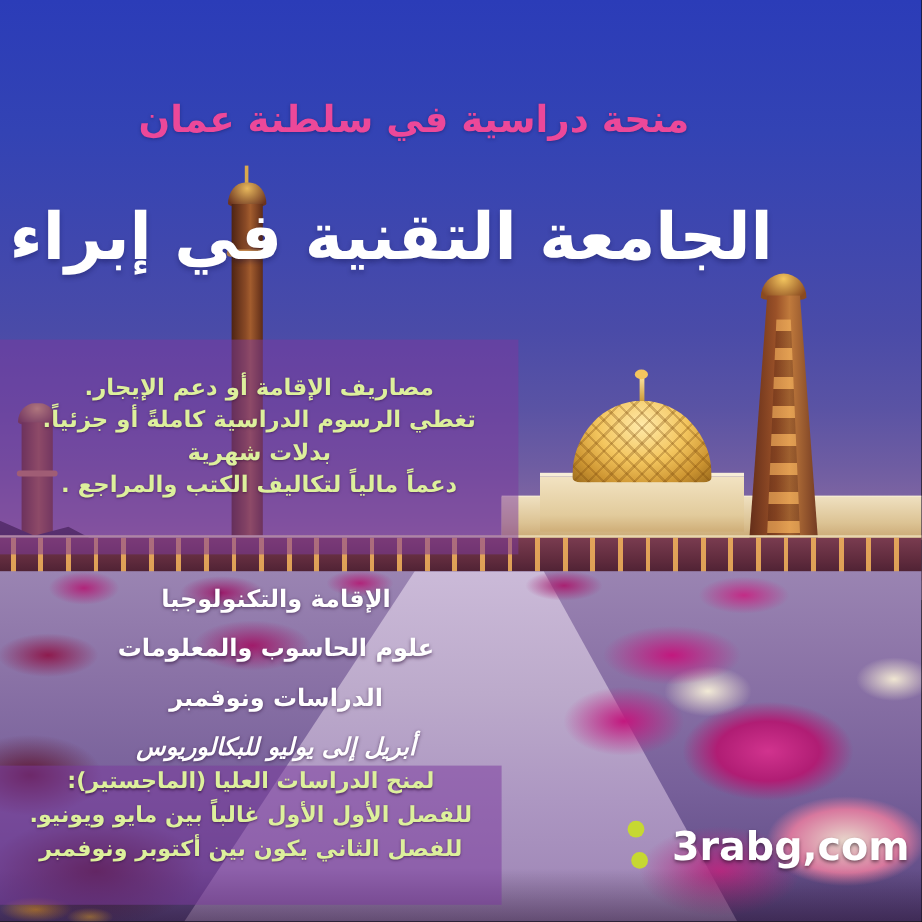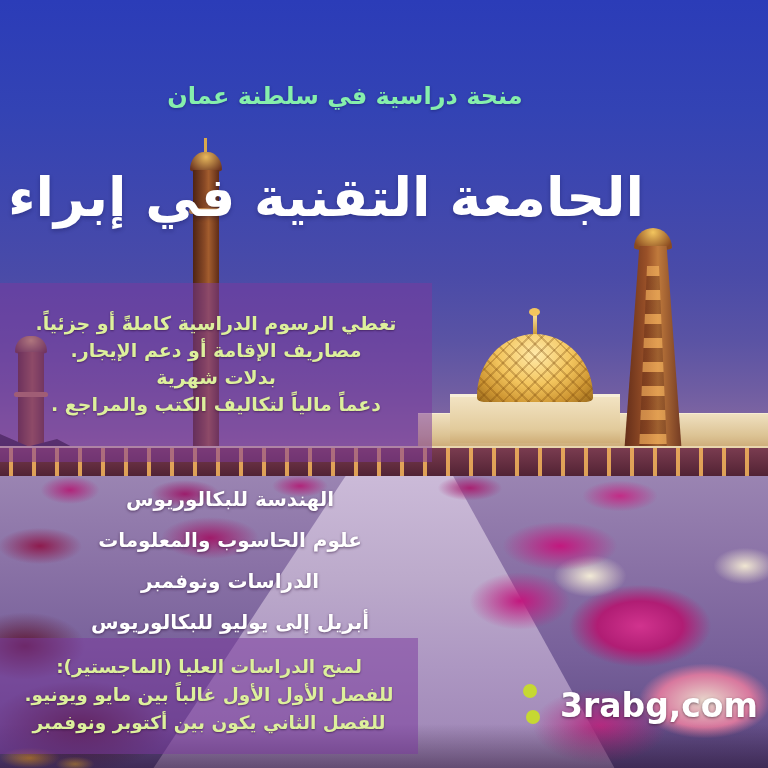--- a/index.html
+++ b/index.html
@@ -87,30 +87,30 @@
     radial-gradient(ellipse 120px 60px at 80px 250px,#4a1226 0%,rgba(74,18,38,0) 75%),
     radial-gradient(ellipse 80px 45px at 25px 170px,#5e1632 0%,rgba(94,22,50,0) 75%),
     radial-gradient(ellipse 40px 14px at 30px 282px,#e8a23c 0%,rgba(232,162,60,0) 75%),
     radial-gradient(ellipse 26px 10px at 75px 288px,#f2b952 0%,rgba(242,185,82,0) 75%);}
   .ground-shade{left:0;top:724px;width:768px;height:44px;
     background:linear-gradient(180deg,rgba(30,10,30,0) 0%,rgba(30,10,35,0.45) 100%);}
 
   
   .panel{background:rgba(122,58,158,0.52);}
   .panel-benefits{left:0;top:283px;width:432px;height:179px;padding-top:27px;box-sizing:border-box;}
-  .panel-postgrad{left:0;top:638px;width:418px;height:116px;padding-top:15px;box-sizing:border-box;}
+  .panel-postgrad{left:0;top:638px;width:418px;height:116px;box-sizing:border-box;}
 
   
   p{margin:0;}
   .t-center{text-align:center;}
-  .title1{left:0;top:82px;width:690px;font-size:24px;font-weight:bold;color:#86efac;
+  .title1{left:0;top:82px;width:690px;font-size:31px;font-weight:bold;color:#ec4899;
     text-shadow:0 1px 3px rgba(10,10,60,0.35);}
   .title2{left:0;top:166px;width:652px;font-size:54px;font-weight:800;color:#ffffff;
     text-shadow:0 2px 4px rgba(10,10,60,0.3);letter-spacing:-1px;}
-  .lime{color:#ddf09c;}
+  .lime{color:#ddf09c;font-style:italic;}
   .benefit-line{font-size:19px;font-weight:bold;line-height:27px;color:#ddf09c;
     text-shadow:0 1px 2px rgba(40,10,50,0.5);}
   .programs{left:0;top:479px;width:460px;}
   .program-line{font-size:20px;font-weight:bold;line-height:41px;color:#ffffff;
     text-shadow:0 1px 3px rgba(40,10,50,0.6);}
   .postgrad-line{font-size:18.5px;font-weight:bold;line-height:28px;color:#ddf09c;
     text-shadow:0 1px 2px rgba(40,10,50,0.55);}
   .site-text{left:560px;top:686px;width:200px;font-size:33px;font-weight:bold;color:#ffffff;
     direction:ltr;text-align:left;text-shadow:0 1px 3px rgba(20,5,20,0.5);}
   .dot{width:14px;height:14px;border-radius:50%;background:#c6d832;}
@@ -146,28 +146,28 @@
   <div class="abs arcade"></div>
   <div class="abs garden"></div>
   <div class="abs path"></div>
   <div class="abs bushes"></div>
   <div class="abs ground-shade"></div>
 
   <p class="abs title1 t-center">منحة دراسية في سلطنة عمان</p>
   <p class="abs title2 t-center">الجامعة التقنية في إبراء</p>
 
   <div class="abs panel panel-benefits">
+    <p class="benefit-line t-center">مصاريف الإقامة أو دعم الإيجار.</p>
     <p class="benefit-line t-center">تغطي  الرسوم الدراسية كاملةً أو جزئياً.</p>
-    <p class="benefit-line t-center">مصاريف الإقامة أو دعم الإيجار.</p>
     <p class="benefit-line t-center">بدلات شهرية</p>
     <p class="benefit-line t-center">دعماً مالياً لتكاليف الكتب والمراجع .</p>
   </div>
 
   <div class="abs programs">
-    <p class="program-line t-center">الهندسة للبكالوريوس</p>
+    <p class="program-line t-center">الإقامة والتكنولوجيا</p>
     <p class="program-line t-center">علوم الحاسوب والمعلومات</p>
     <p class="program-line t-center">الدراسات ونوفمبر</p>
     <p class="program-line lime t-center">أبريل إلى يوليو  للبكالوريوس</p>
   </div>
 
   <div class="abs panel panel-postgrad">
     <p class="postgrad-line t-center">لمنح الدراسات العليا (الماجستير):</p>
     <p class="postgrad-line t-center">للفصل الأول الأول غالباً بين مايو ويونيو.</p>
     <p class="postgrad-line t-center">للفصل الثاني يكون بين أكتوبر ونوفمبر</p>
   </div>

